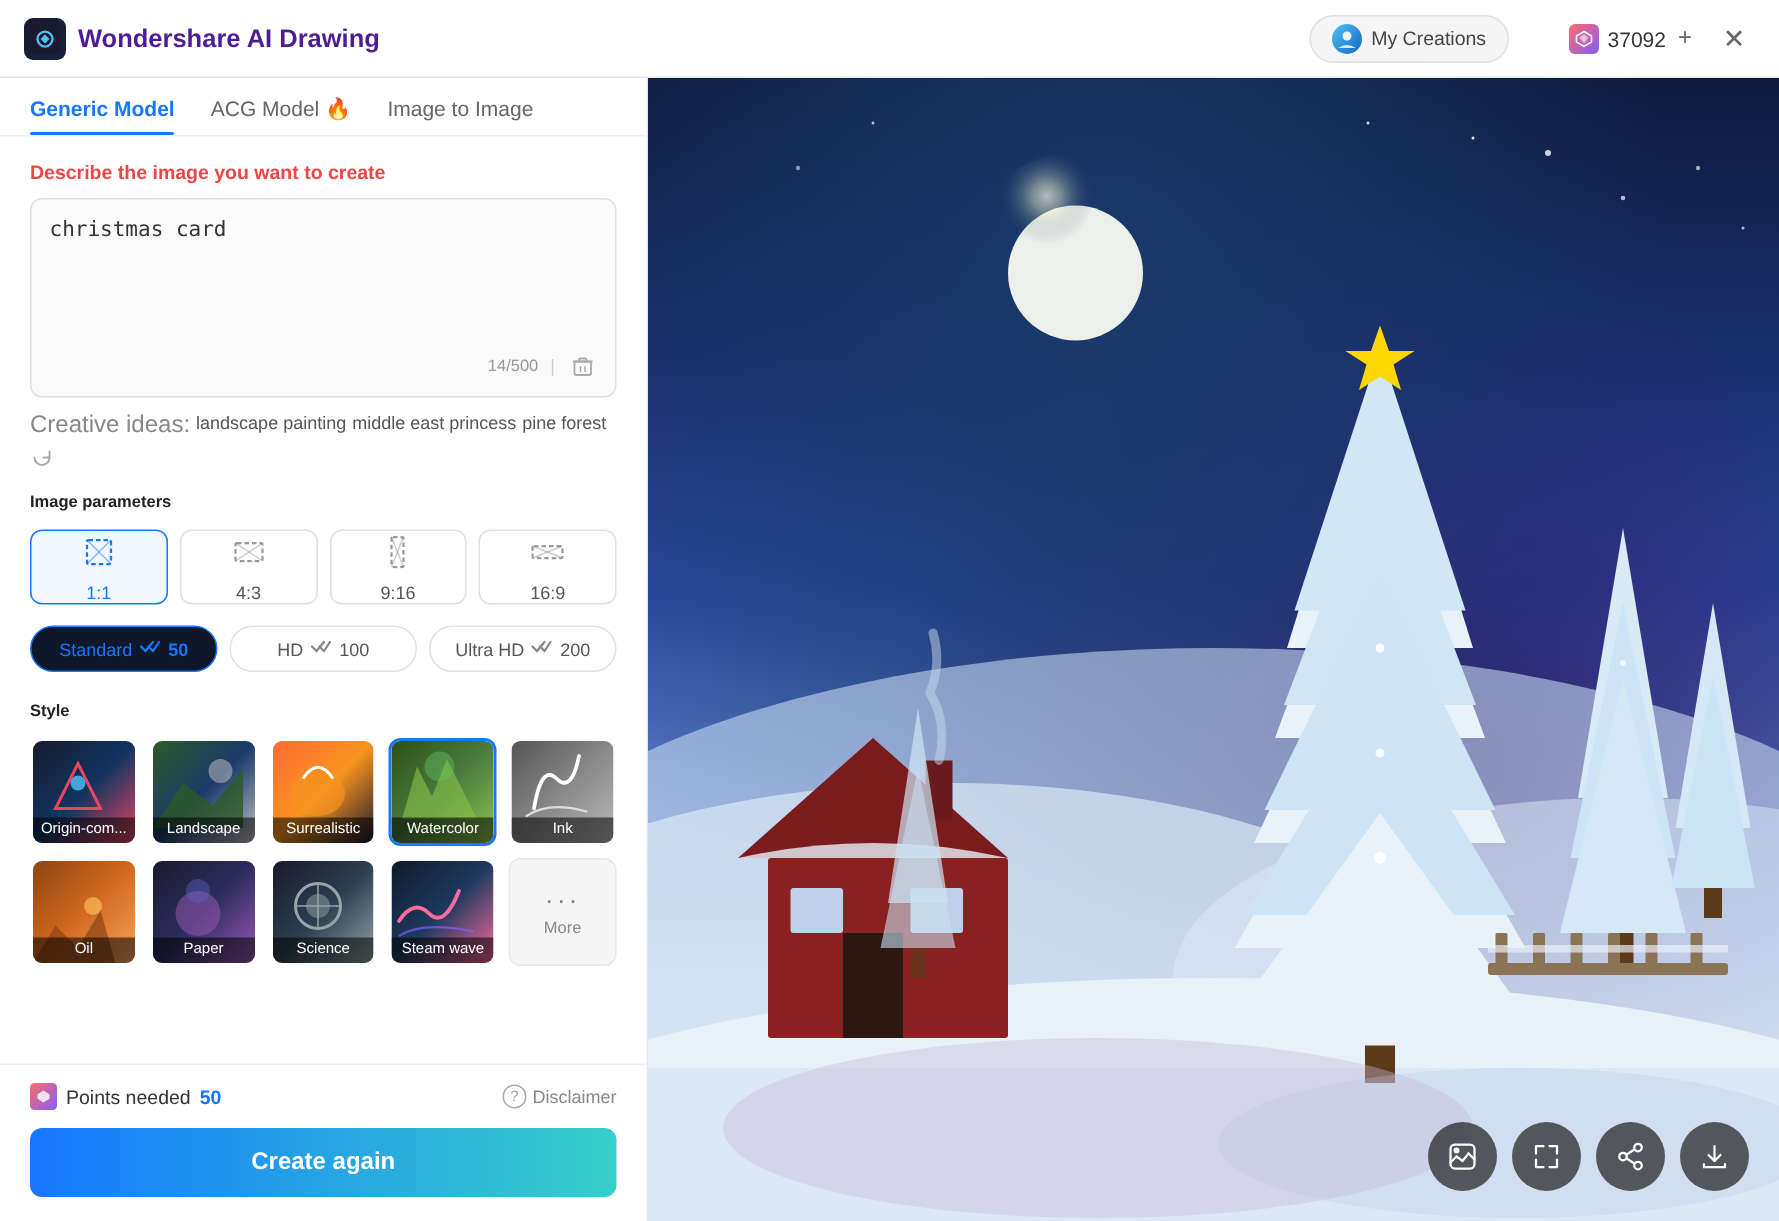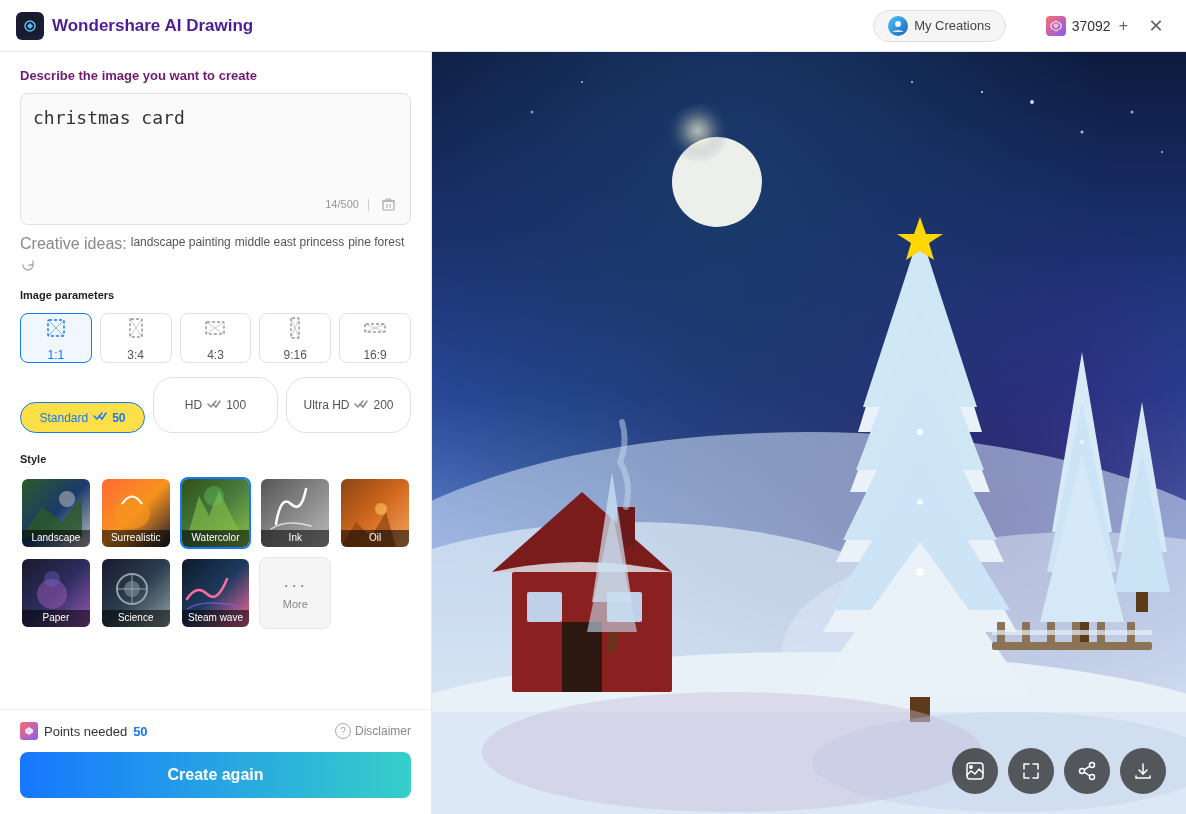--- a/index.html
+++ b/index.html
@@ -165,39 +165,39 @@
       overflow-y: auto;
       padding: 16px 20px;
     }
     .panel-body::-webkit-scrollbar { width: 4px; }
     .panel-body::-webkit-scrollbar-thumb { background: #ddd; border-radius: 2px; }
 
     
     .section-label {
       font-size: 13px;
       font-weight: 600;
-      color: #701a75;
+      color: #ef4444;
       margin-bottom: 10px;
     }
 
     
     .prompt-box {
       border: 1px solid #e0e0e0;
       border-radius: 8px;
       padding: 10px 12px;
       position: relative;
       margin-bottom: 10px;
       background: #fafafa;
     }
     .prompt-textarea {
       width: 100%;
       border: none;
       background: transparent;
       resize: none;
-      font-size: 18px;
+      font-size: 14px;
       color: #333;
       min-height: 80px;
       outline: none;
       line-height: 1.5;
     }
     .prompt-footer {
       display: flex;
       align-items: center;
       justify-content: flex-end;
       gap: 8px;
@@ -315,22 +315,21 @@
       justify-content: center;
       gap: 5px;
       background: #fff;
       font-size: 12px;
       color: #555;
       white-space: nowrap;
     }
     .quality-btn.active {
       border-color: #1677ff;
       color: #1677ff;
-      background: #fde047;
-      margin-top: 25px;
+      background: #0f172a;
     }
     .quality-icon {
       font-size: 13px;
     }
 
     
     .style-grid {
       display: grid;
       grid-template-columns: repeat(5, 1fr);
       gap: 8px;
@@ -554,20 +553,32 @@
       <button style="background:none;border:none;cursor:pointer;font-size:16px;color:#666;padding:0 2px;">+</button>
     </div>
     <div class="close-btn">✕</div>
   </div>
 </div>
 
 <div class="main-content">
 
   <div class="left-panel">
 
+    <div class="tabs">
+      <div class="tab active">
+        <span>Generic Model</span>
+      </div>
+      <div class="tab">
+        <span>ACG Model</span>
+        <span class="tab-fire">🔥</span>
+      </div>
+      <div class="tab">
+        <span>Image to Image</span>
+      </div>
+    </div>
 
     <div class="panel-body">
 
       <div class="section-label">Describe the image you want to create</div>
       <div class="prompt-box">
         <textarea class="prompt-textarea" placeholder="Describe the image you want to create..." style="">christmas card</textarea>
         <div class="prompt-footer">
           <span class="char-count">14/500</span>
           <span class="divider-small">|</span>
           <div class="trash-icon">
@@ -603,30 +614,20 @@
           <div class="ratio-icon">
             <svg width="22" height="22" viewBox="0 0 22 22" class="ratio-svg">
               <rect x="3" y="3" width="16" height="16" rx="1" fill="none" stroke="#1677ff" stroke-width="1.5" stroke-dasharray="3,2"></rect>
               <line x1="3" y1="3" x2="19" y2="19" stroke="#1677ff" stroke-width="1" opacity="0.5"></line>
               <line x1="3" y1="19" x2="19" y2="3" stroke="#1677ff" stroke-width="1" opacity="0.5"></line>
             </svg>
           </div>
           <span class="ratio-label" style="color:#1677ff;">1:1</span>
         </div>
 
-        <div class="ratio-btn">
-          <div class="ratio-icon">
-            <svg width="22" height="22" viewBox="0 0 22 22" class="ratio-svg">
-              <rect x="5" y="2" width="12" height="18" rx="1" fill="none" stroke="#999" stroke-width="1.5" stroke-dasharray="3,2"></rect>
-              <line x1="5" y1="2" x2="17" y2="20" stroke="#999" stroke-width="1" opacity="0.5"></line>
-              <line x1="5" y1="20" x2="17" y2="2" stroke="#999" stroke-width="1" opacity="0.5"></line>
-            </svg>
-          </div>
-          <span class="ratio-label">3:4</span>
-        </div>
 
         <div class="ratio-btn">
           <div class="ratio-icon">
             <svg width="22" height="22" viewBox="0 0 22 22" class="ratio-svg">
               <rect x="2" y="5" width="18" height="12" rx="1" fill="none" stroke="#999" stroke-width="1.5" stroke-dasharray="3,2"></rect>
               <line x1="2" y1="5" x2="20" y2="17" stroke="#999" stroke-width="1" opacity="0.5"></line>
               <line x1="2" y1="17" x2="20" y2="5" stroke="#999" stroke-width="1" opacity="0.5"></line>
             </svg>
           </div>
           <span class="ratio-label">4:3</span>
@@ -684,20 +685,29 @@
               <path d="M6 6 L9 9 L13 3" stroke="#888" stroke-width="1.5" stroke-linecap="round"></path>
             </svg>
           </span>
           <span>200</span>
         </button>
       </div>
 
       <div class="section-title">Style</div>
       <div class="style-grid">
 
+        <div class="style-item">
+          <div class="style-thumb thumb-origin">
+            <svg width="40" height="40" viewBox="0 0 40 40" style="position:absolute;top:10px;left:10px;">
+              <path d="M5 35 L20 5 L35 35 Z" fill="none" stroke="#e94560" stroke-width="2"></path>
+              <circle cx="20" cy="18" r="5" fill="#4fc3f7" opacity="0.8"></circle>
+            </svg>
+          </div>
+          <div class="style-name">Origin-com...</div>
+        </div>
 
         <div class="style-item">
           <div class="style-thumb thumb-landscape">
             <svg width="60" height="50" viewBox="0 0 60 50" style="position:absolute;bottom:10px;left:0;">
               <polygon points="0,50 20,20 40,35 60,10 60,50" fill="rgba(45,90,39,0.8)"></polygon>
               <circle cx="45" cy="12" r="8" fill="rgba(200,200,200,0.5)"></circle>
             </svg>
           </div>
           <div class="style-name">Landscape</div>
         </div>

